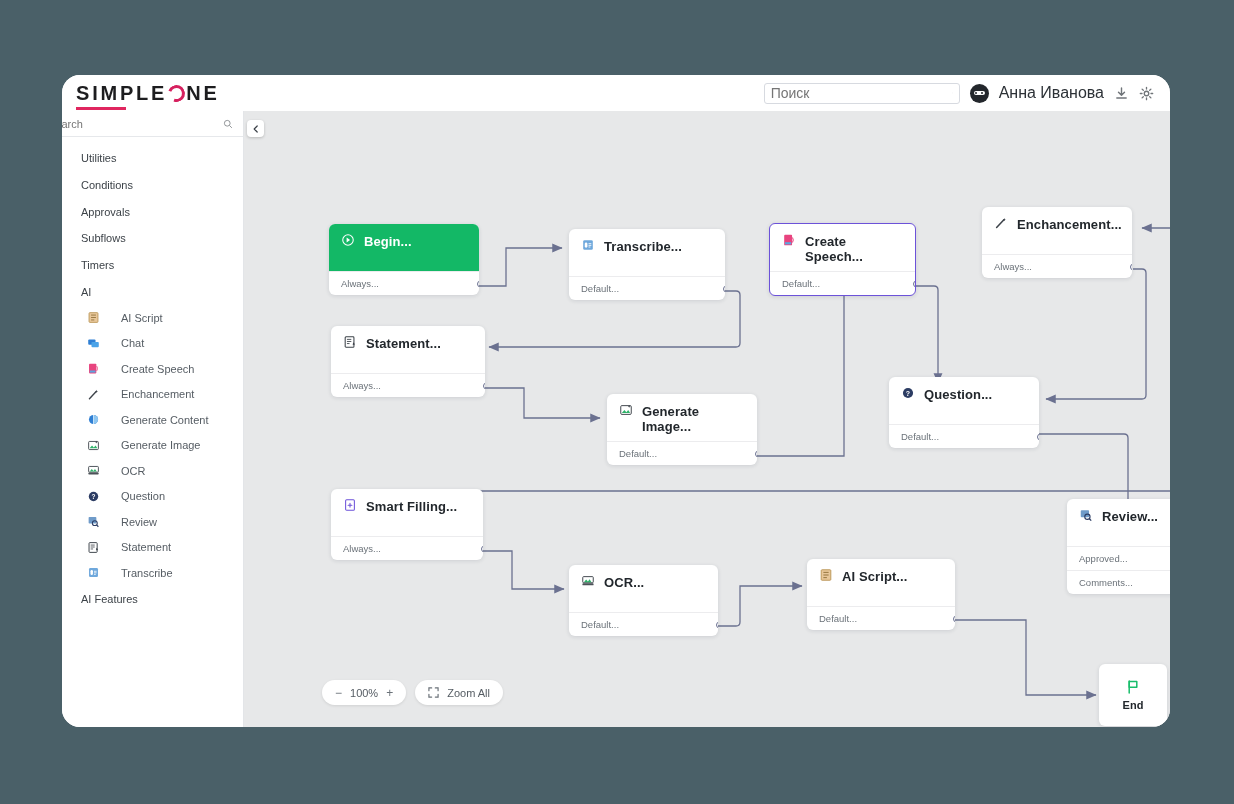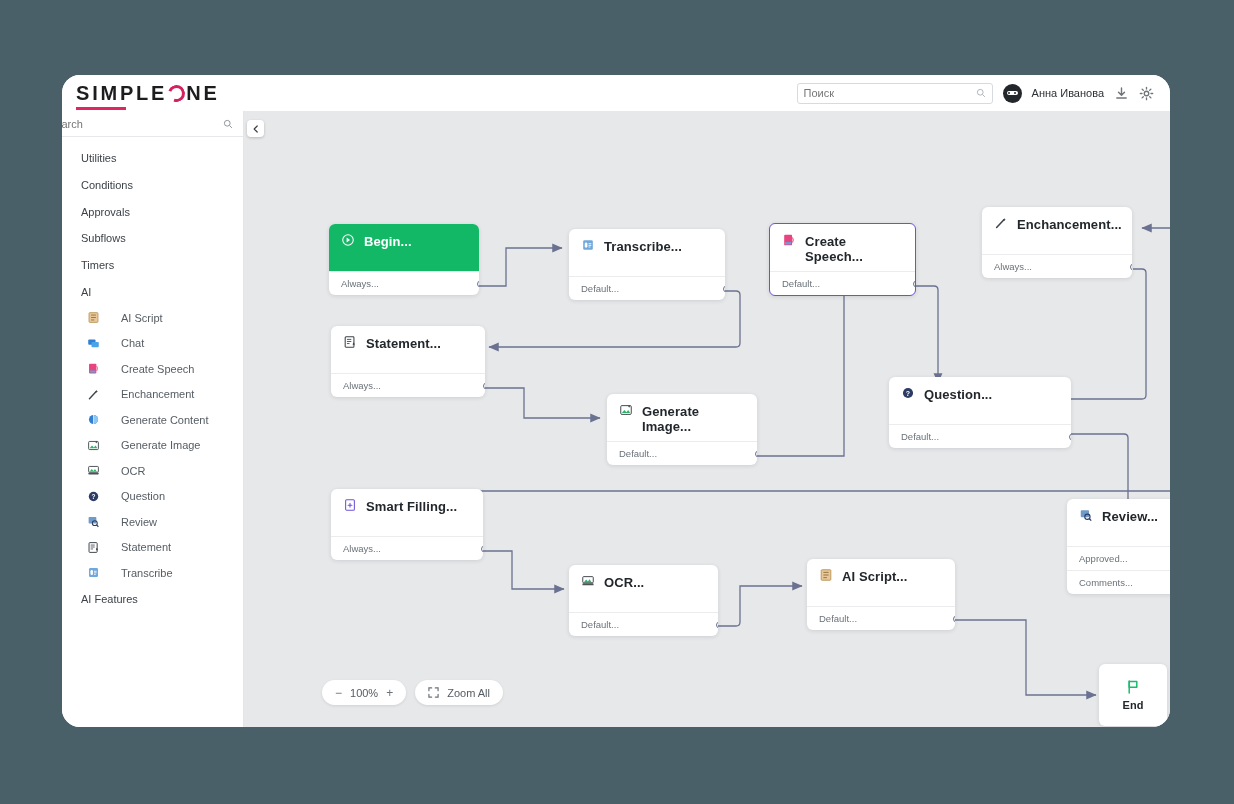--- a/index.html
+++ b/index.html
@@ -58,42 +58,42 @@
   .search-box {
     width: 196px; height: 21px;
     border: 1px solid #d7dae0;
     border-radius: 3px;
     display: flex; align-items: center;
     padding: 0 6px;
     background: #fff;
   }
   .search-box input {
     border: none; outline: none;
-    font-size: 11px; color: #97a0ab;
+    font-size: 14px; color: #97a0ab;
     font-family: "Liberation Sans", sans-serif;
     flex: 1; background: transparent;
   }
   .search-box .mag { width: 10px; height: 10px; opacity: .55; }
   .avatar {
     width: 19px; height: 19px; border-radius: 50%;
     background: #23272c;
     display: flex; align-items: center; justify-content: center;
   }
   .avatar .eyes {
     width: 11px; height: 4px; border-radius: 3px;
     background: #fff; position: relative;
   }
   .avatar .eyes:before, .avatar .eyes:after {
     content: ""; position: absolute; top: 1px;
     width: 2px; height: 2px; border-radius: 50%;
     background: #23272c;
   }
   .avatar .eyes:before { left: 1.6px; }
   .avatar .eyes:after  { right: 1.6px; }
-  .username { font-size: 11px; color: #2c3136; white-space: nowrap; }
+  .username { font-size: 16px; color: #2c3136; white-space: nowrap; }
   .topicon { width: 15px; height: 15px; opacity: .75; cursor: pointer; }
 
   
   .leftpanel {
     position: absolute; left: 0; top: 36px;
     width: 182px; height: 616px;
     background: #ffffff;
     border-right: 1px solid #e3e5e8;
   }
   .tabs {
@@ -476,21 +476,21 @@
           <path d="M11.6 2.2l.45 1.25 1.25.45-1.25.45-.45 1.25-.45-1.25-1.25-.45 1.25-.45z" fill="#3d434a"></path>
         </svg>
         <div class="node-title">Generate Image...</div>
       </div>
       <div class="port-row">
         <span class="plabel">Default...</span>
         <span class="port-dot"></span>
       </div>
     </div>
 
-    <div class="node" style="left:645px; top:266px; width:182px;">
+    <div class="node" style="left:645px; top:266px; width:150px;">
       <div class="node-head">
         <svg class="node-ico" viewBox="0 0 16 16">
           <circle cx="8" cy="8" r="5.8" fill="#2c3c63"></circle>
           <text x="8" y="11.2" font-size="8" font-family="Liberation Sans, sans-serif" fill="#fff" text-anchor="middle" font-weight="700">?</text>
         </svg>
         <div class="node-title">Question...</div>
       </div>
       <div class="port-row">
         <span class="plabel">Default...</span>
         <span class="port-dot"></span>

